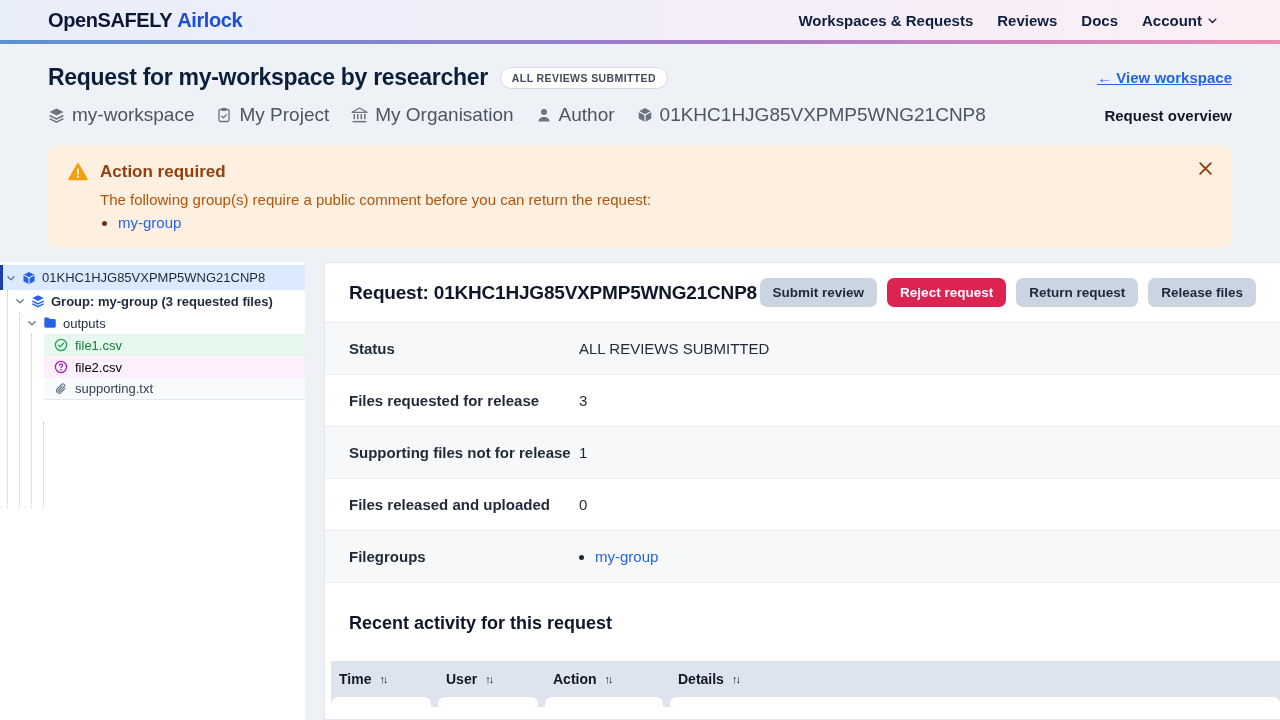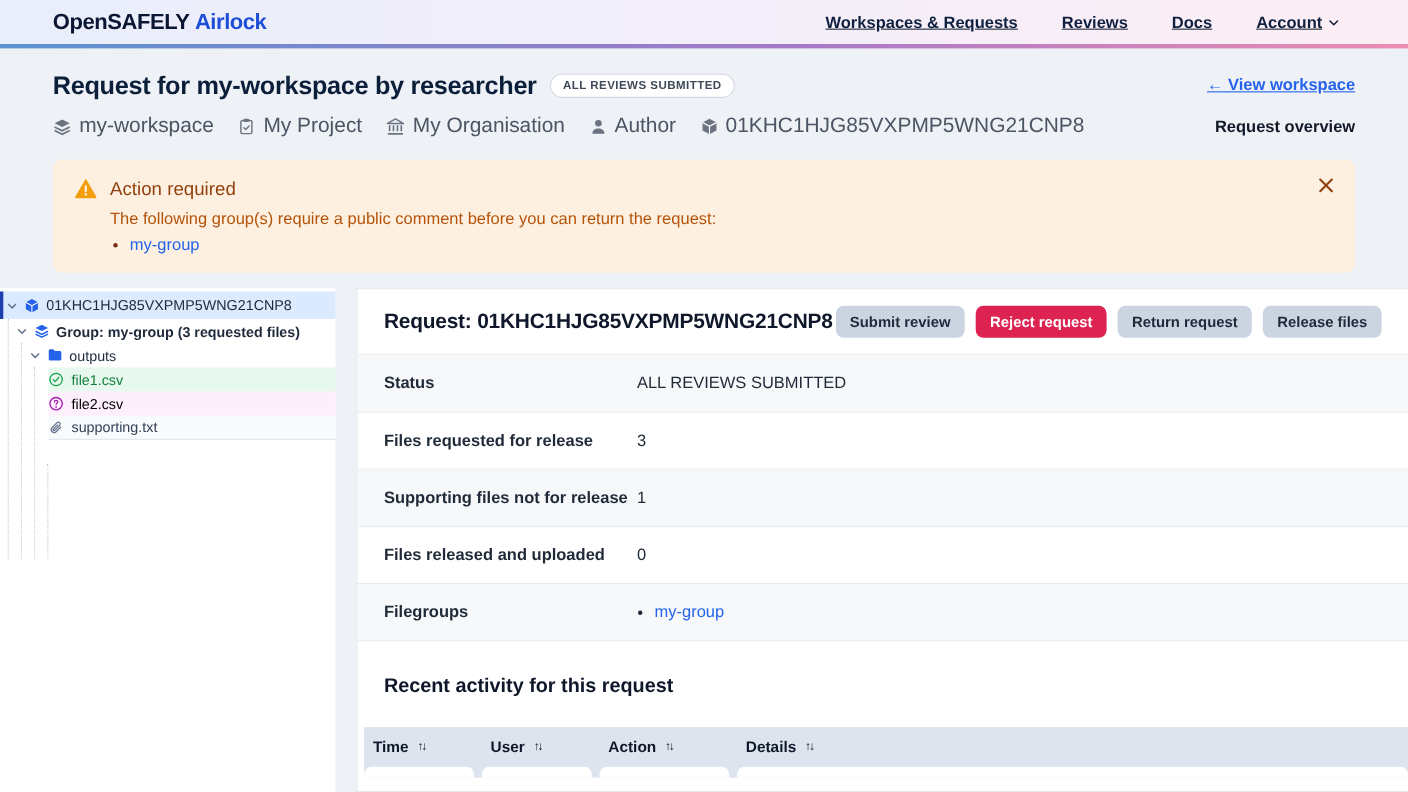--- a/index.html
+++ b/index.html
@@ -4,21 +4,21 @@
 <style>
   * { margin:0; padding:0; box-sizing:border-box; }
   html,body { width:1280px; height:720px; overflow:hidden;
     font-family:"Liberation Sans","DejaVu Sans",sans-serif; background:#eef1f6; color:#1f2937; }
 
   
   .topnav { height:40px; display:flex; align-items:center; justify-content:space-between;
     padding:0 48px; background:linear-gradient(90deg,#e9eefb 0%,#f3eef9 55%,#fdeef5 100%); }
   .brand { font-size:20px; font-weight:700; letter-spacing:-0.4px; color:#0b1633; white-space:nowrap; }
   .brand .product { color:#1d4ed8; margin-left:5px; }
-  .navitems { display:flex; align-items:center; gap:40px; margin-right:14px;text-decoration:underline; }
+  .navitems { display:flex; align-items:center; gap:24px; margin-right:14px; }
   .navitem { font-size:15px; font-weight:700; color:#0f1f3f; cursor:pointer; display:flex; align-items:center; gap:5px; }
   .gradbar { height:4px; background:linear-gradient(90deg,#5b92cf 0%,#a379c7 55%,#ec8cb2 100%); }
 
   
   .pagehead { padding:20px 48px 0 48px; }
   .titlerow { display:flex; align-items:center; justify-content:space-between; }
   .titleleft { display:flex; align-items:center; gap:12px; }
   h1.pagetitle { font-size:23px; font-weight:700; letter-spacing:-0.3px; color:#0b1f3a; }
   .badge { background:#ffffff; border:1px solid #d4d9e2; border-radius:999px; padding:4px 11px;
     font-size:10.5px; font-weight:700; letter-spacing:0.4px; color:#3f4a5a; white-space:nowrap; }
@@ -26,39 +26,39 @@
   .metarow { display:flex; align-items:center; justify-content:space-between; margin-top:13px; }
   .metaleft { display:flex; align-items:center; gap:22px; }
   .metaitem { display:flex; align-items:center; gap:7px; font-size:19px; color:#4b5563; }
   .metaitem svg { color:#6b7280; }
   .overview { font-size:15px; font-weight:700; color:#111827; }
 
   
   .alert { position:relative; margin:19px 48px 0 48px; background:#fdf0e1; border-radius:9px;
     padding:17px 40px 17px 52px; }
   .alert-icon { position:absolute; left:20px; top:17px; color:#f59e0b; }
-  .alert-title { font-size:17px; font-weight:400; color:#92400e; }
+  .alert-title { font-size:17px; font-weight:700; color:#92400e; }
   .alert-msg { margin-top:9px; font-size:15px; color:#b45309; }
   .alert ul { margin:6px 0 0 18px; }
   .alert li { font-size:15px; color:#7c2d12; }
   .alert li a { color:#2563eb; text-decoration:none; cursor:pointer; }
   .alert-close { position:absolute; top:10px; right:14px; width:26px; height:26px; border:none;
     background:transparent; color:#92400e; cursor:pointer; display:flex; align-items:center; justify-content:center; }
 
   
   .content { display:flex; gap:19px; margin-top:14px; height:458px; }
 
   
   .sidebar { position:relative; width:305px; flex:none; background:#ffffff; padding-top:3px; }
   .guide { position:absolute; width:0; border-left:1px dotted #c3cad4; }
   .tree-row { display:flex; align-items:center; gap:6px; font-size:13px; color:#1e293b; cursor:pointer; white-space:nowrap; }
   .row-root { height:25px; padding-left:3px; background:#dbeafe; border-left:3px solid #1e40af; }
   .row-group { height:22px; padding-left:15px; font-weight:700; }
   .row-folder { height:22px; padding-left:27px; }
-  .filerow { height:22px; margin-left:44px; display:flex; align-items:center; gap:7px;
+  .filerow { height:22px; margin-left:44px; padding-left:10px; display:flex; align-items:center; gap:7px;
     font-size:13px; cursor:pointer; }
   .file-approved { background:#e7f8ee; color:#15803d; }
   .file-undecided { background:#fdf0fc; color:#000000; }
   .file-supporting { background:#f8fafc; color:#334155; border-bottom:1px solid #e2e8f0; }
   .chev { color:#64748b; flex:none; }
   .icon-blue { color:#2563eb; flex:none; }
   .icon-green { color:#16a34a; flex:none; }
   .icon-purple { color:#a21caf; flex:none; }
   .icon-gray { color:#64748b; flex:none; }
 

